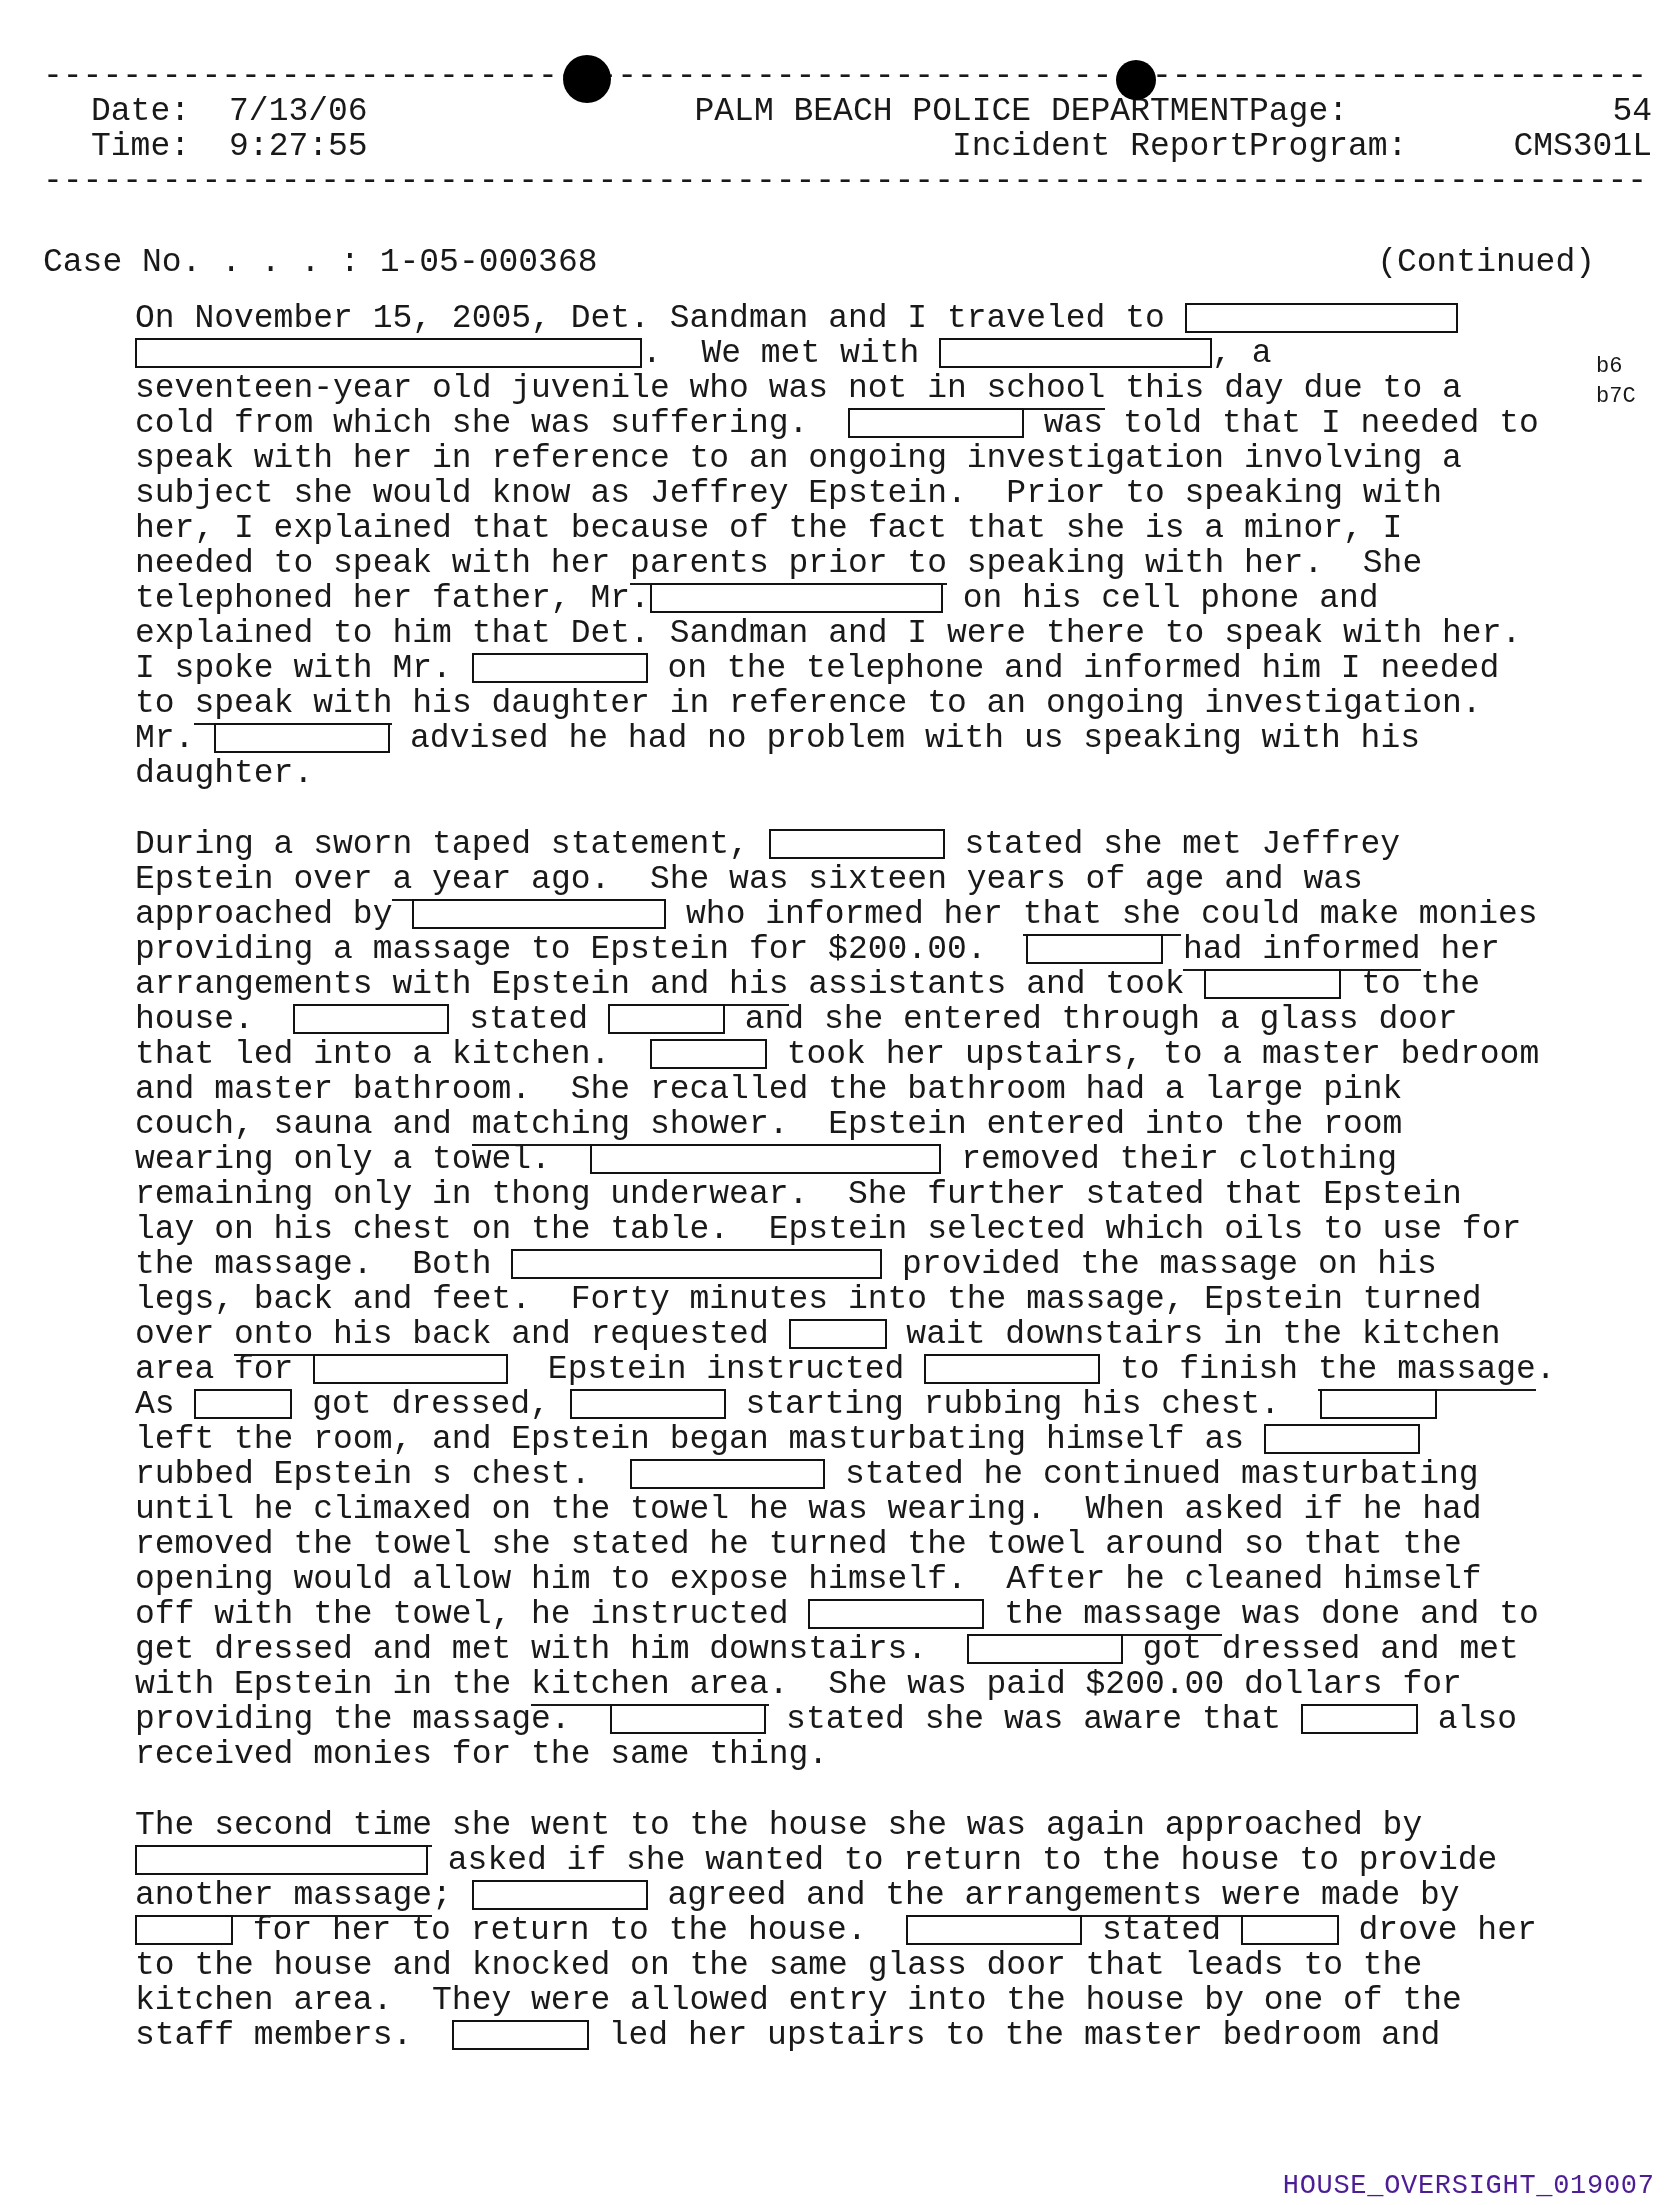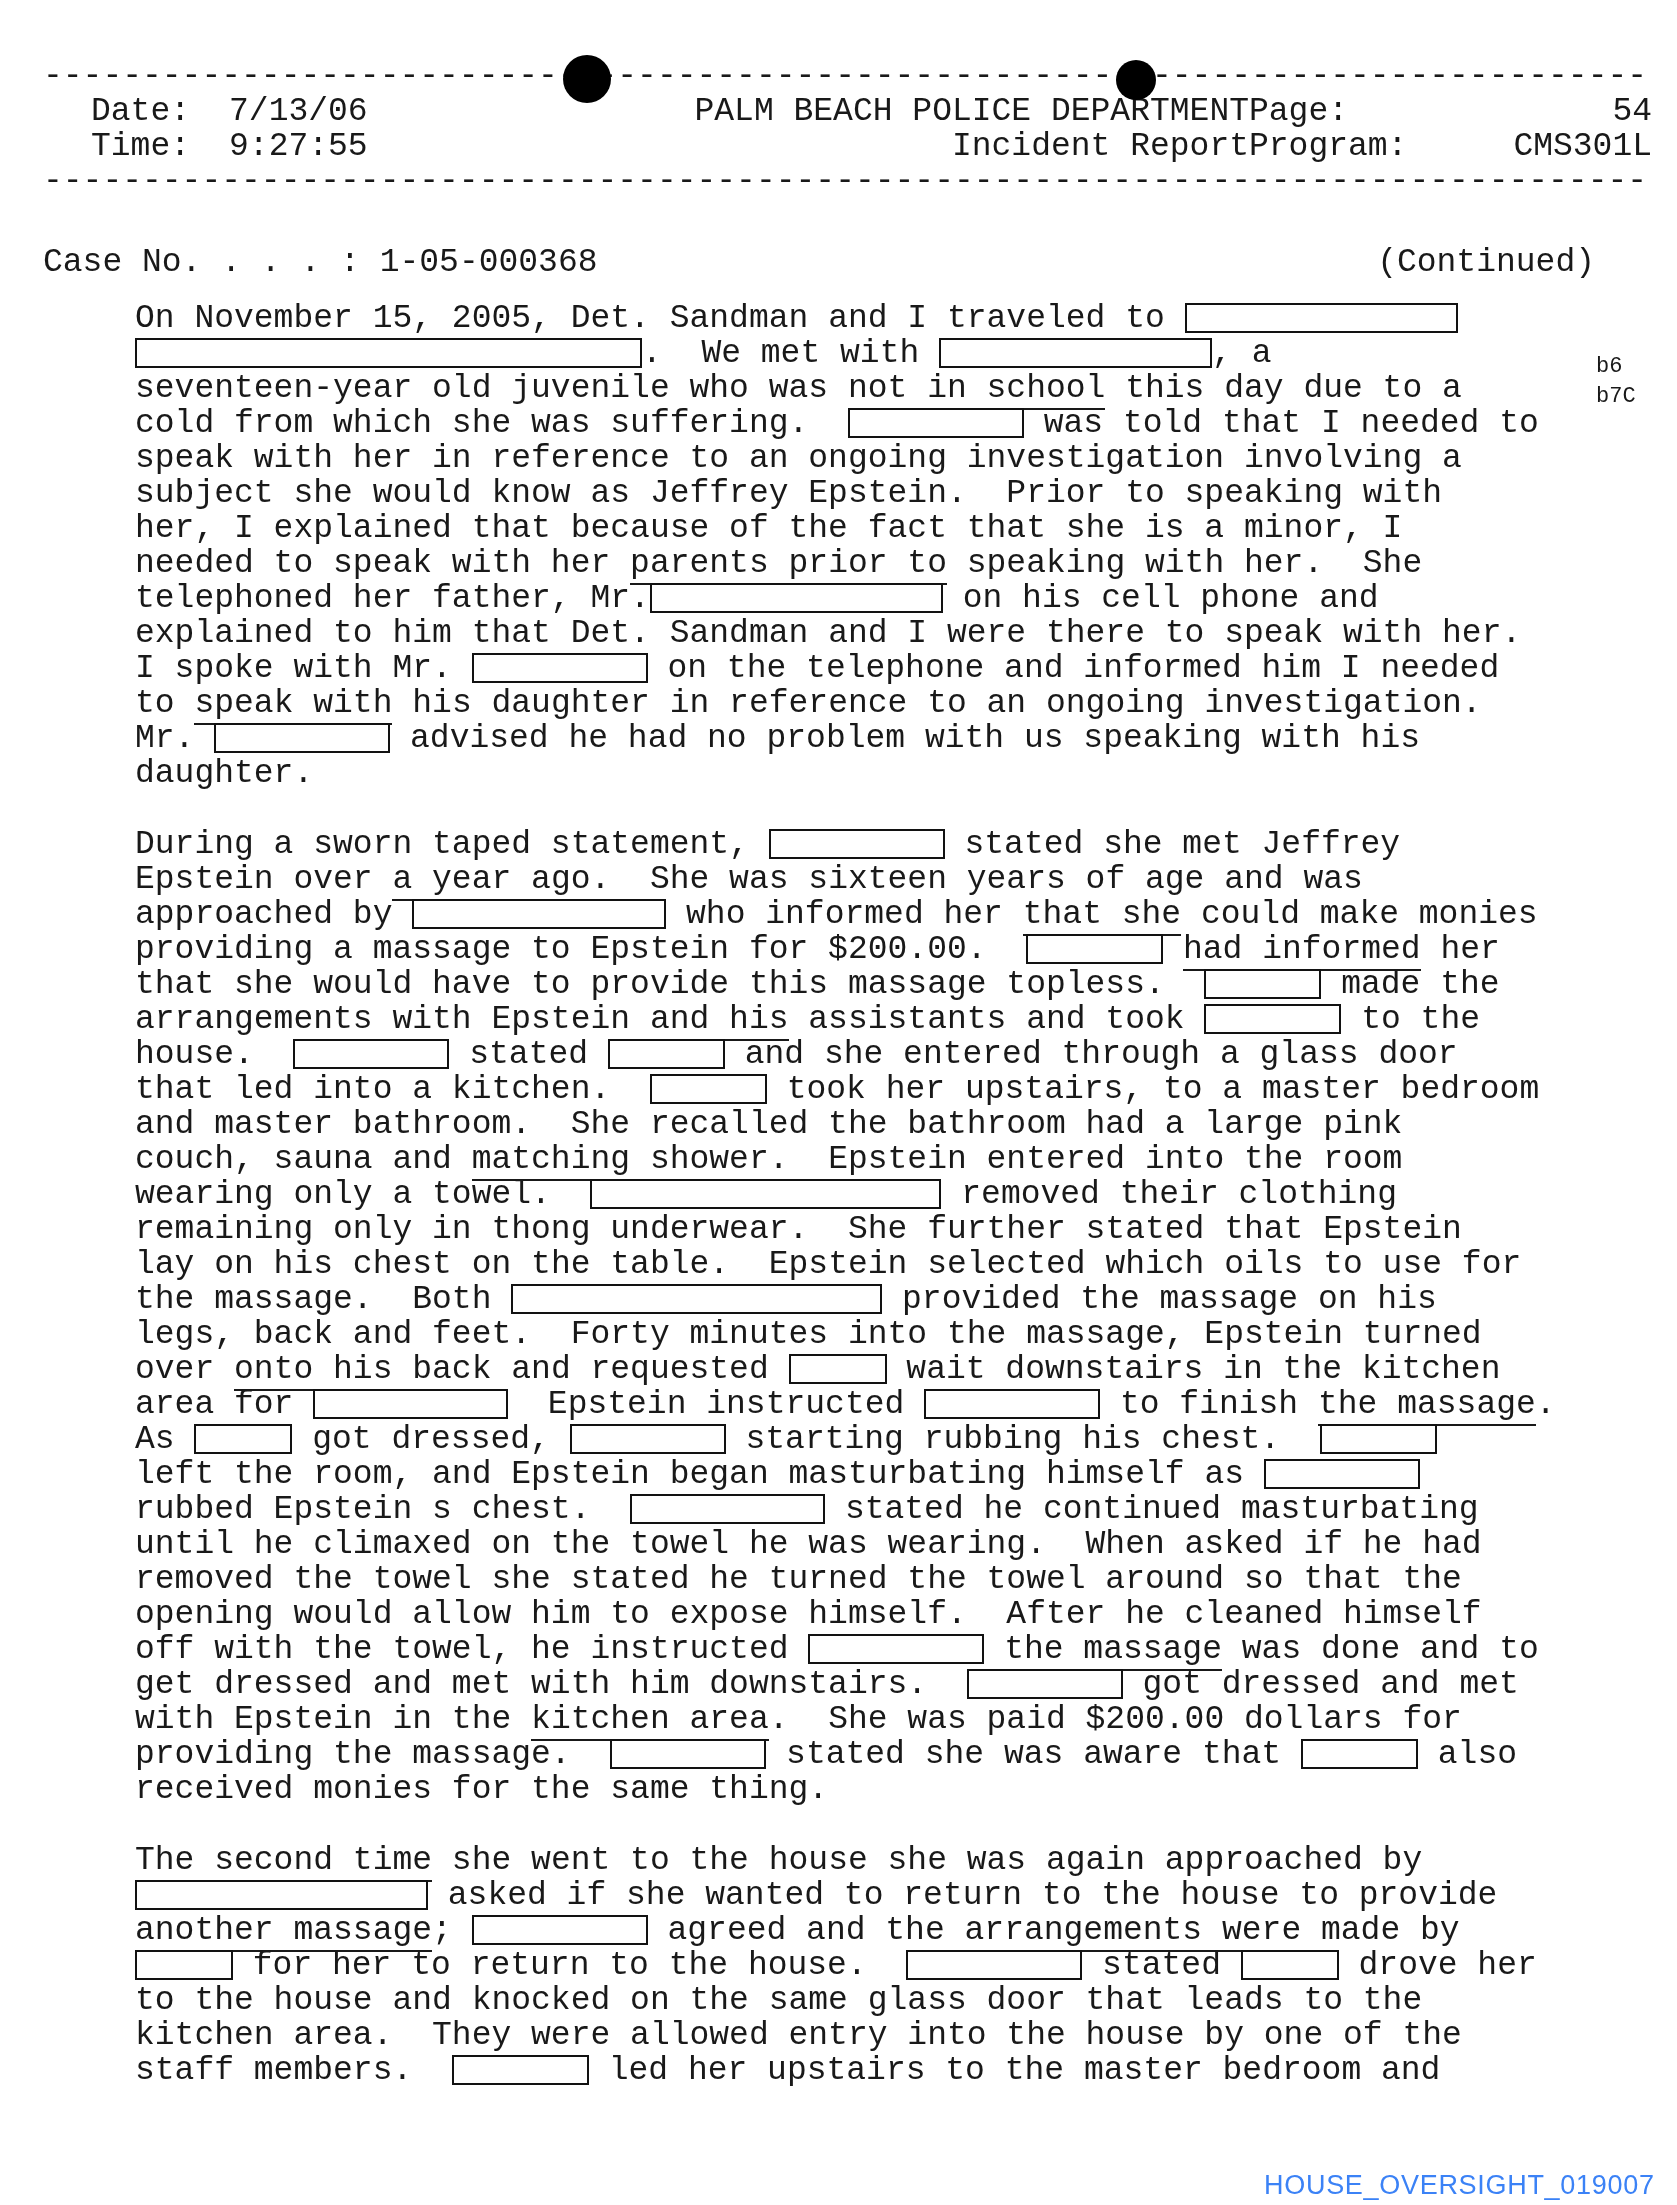--- a/index.html
+++ b/index.html
@@ -50,22 +50,22 @@
   }
   .punch { position: absolute; background: #000; border-radius: 50%; z-index: 3; }
   .punch-1 { left: 563px; top: 55px; width: 48px; height: 48px; }
   .punch-2 { left: 1116px; top: 60px; width: 40px; height: 40px; }
   .margin-codes {
     position: absolute; top: 352px; left: 1596px;
     font-size: 22px; line-height: 30px;
   }
   .bates {
     position: absolute; right: 23.4px; bottom: 3.9px;
-    font-family: Liberation Sans, sans-serif;
-    font-size: 27px; color: #3b82f6; letter-spacing: 0.7px;
+    font-family: Liberation Mono, monospace;
+    font-size: 27px; color: #4c1d95; letter-spacing: 0.7px;
   }
 </style>
 </head>
 <body>
 
 <div class="page">
 
   <div class="punch punch-1"></div>
   <div class="punch punch-2"></div>
 
@@ -110,21 +110,20 @@
         <div class="line"><span>I spoke with Mr. </span><span class="redact" style="width: 176px;"></span><span> on the telephone and informed him I needed</span></div>
         <div class="line"><span>to </span><span class="ul">speak with</span><span> his daughter in reference to an ongoing investigation.</span></div>
         <div class="line"><span>Mr. </span><span class="redact" style="width: 176px;"></span><span> advised he had no problem with us speaking with his</span></div>
         <div class="line"><span>daughter.</span></div>
       </div>
       <div class="para">
         <div class="line"><span>During a sworn taped statement, </span><span class="redact" style="width: 176px;"></span><span> stated she met Jeffrey</span></div>
         <div class="line"><span>Epstein over </span><span class="ul">a year ago</span><span>.  She was sixteen years of age and was</span></div>
         <div class="line"><span>approached by </span><span class="redact" style="width: 254px;"></span><span> who informed her </span><span class="ul">that she</span><span> could make monies</span></div>
         <div class="line"><span>providing a massage to Epstein for $200.00.  </span><span class="redact" style="width: 137px;"></span><span> </span><span class="ul">had informed</span><span> her</span></div>
-        <div class="line"><span>that she would have to provide this massage topless.  </span><span class="redact" style="width: 117px;"></span><span> made the</span></div>
         <div class="line"><span>arrangements with Epstein </span><span class="ul">and his</span><span> assistants and took </span><span class="redact" style="width: 137px;"></span><span> to the</span></div>
         <div class="line"><span>house.  </span><span class="redact" style="width: 156px;"></span><span> stated </span><span class="redact" style="width: 117px;"></span><span> and she entered through a glass door</span></div>
         <div class="line"><span>that led into a kitchen.  </span><span class="redact" style="width: 117px;"></span><span> took her upstairs, to a master bedroom</span></div>
         <div class="line"><span>and master bathroom.  She recalled the bathroom had a large pink</span></div>
         <div class="line"><span>couch, sauna and </span><span class="ul">matching</span><span> shower.  Epstein entered into the room</span></div>
         <div class="line"><span>wearing only a towel.  </span><span class="redact" style="width: 351px;"></span><span> removed their clothing</span></div>
         <div class="line"><span>remaining only in thong underwear.  She further stated that Epstein</span></div>
         <div class="line"><span>lay on his chest on </span><span class="ul">the table</span><span>.  Epstein selected which oils to use for</span></div>
         <div class="line"><span>the massage.  Both </span><span class="redact" style="width: 371px;"></span><span> provided the massage on his</span></div>
         <div class="line"><span>legs, back and feet.  Forty minutes into the massage, Epstein turned</span></div>

